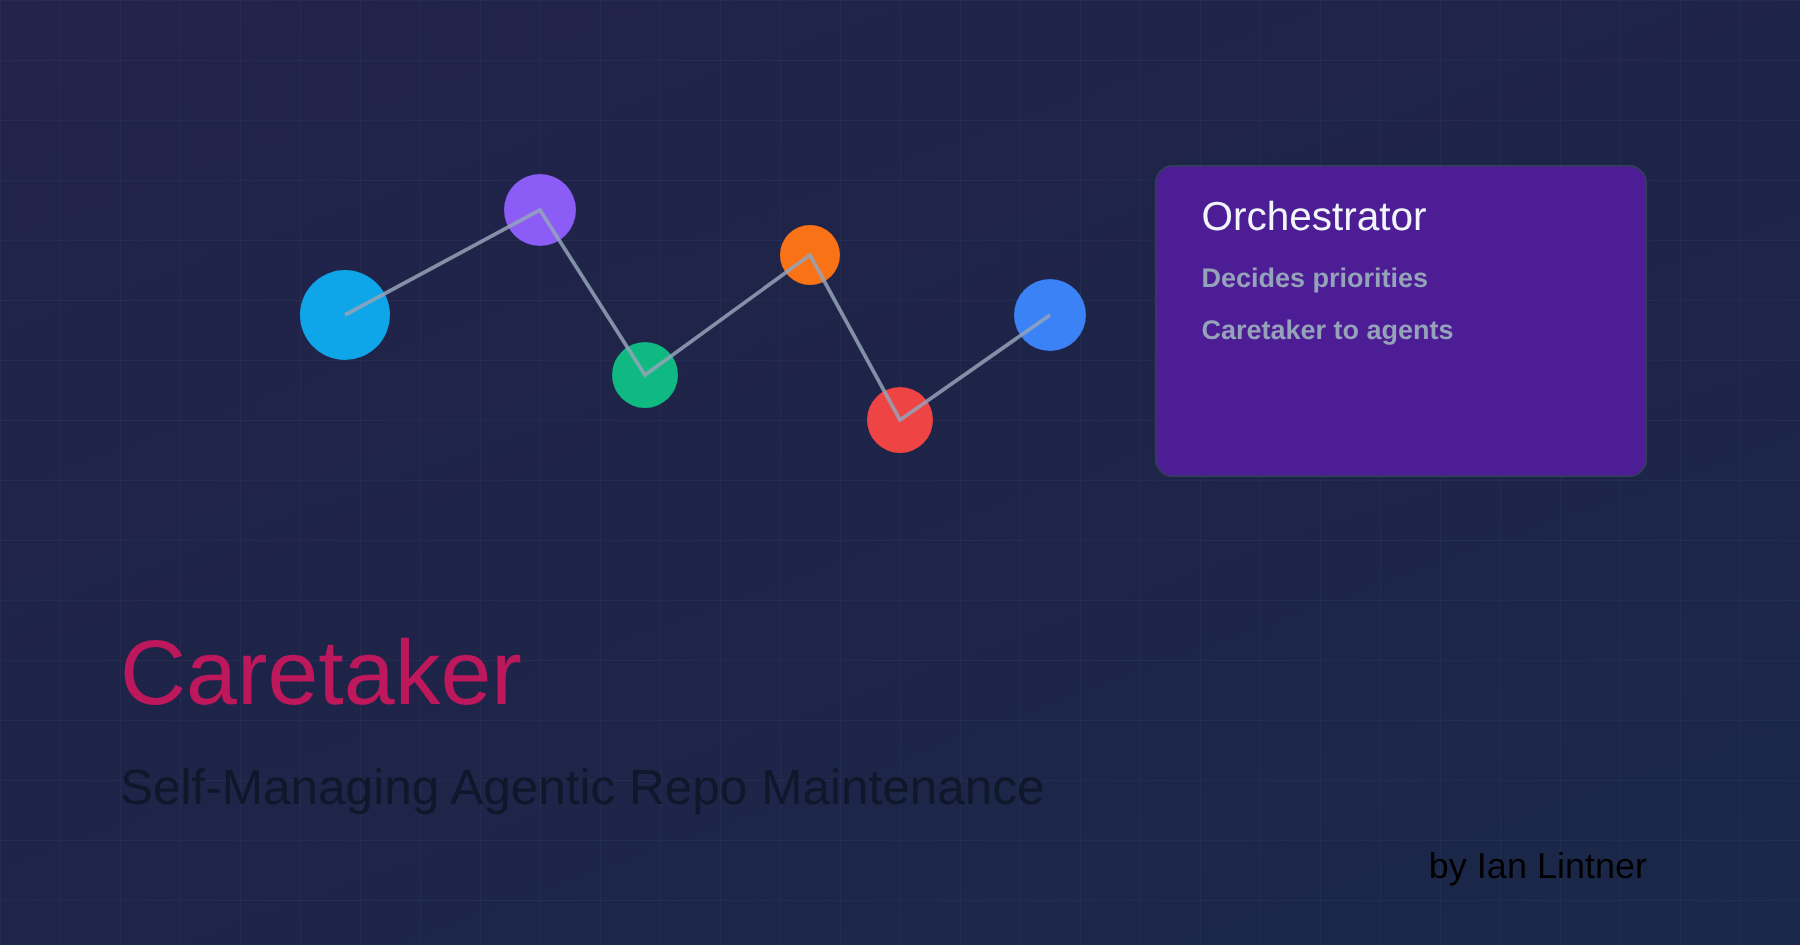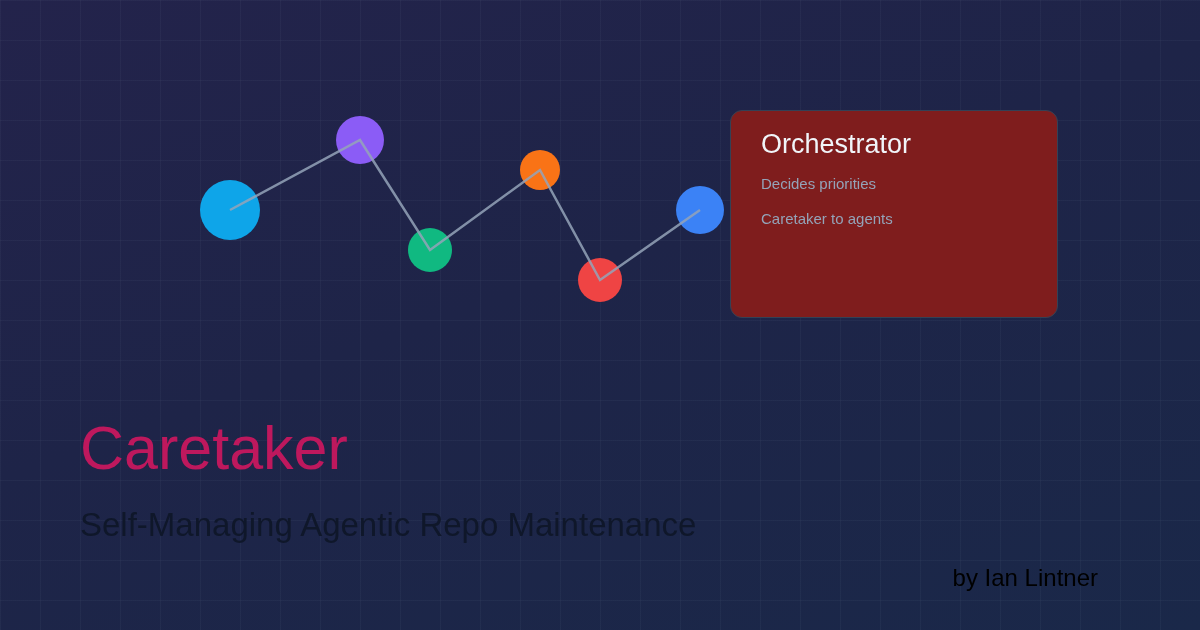--- a/index.html
+++ b/index.html
@@ -11,30 +11,30 @@
     .grid {
       position: absolute; inset: 0;
       background-image:
         linear-gradient(to right, rgba(148,163,184,0.06) 1px, transparent 1px),
         linear-gradient(to bottom, rgba(148,163,184,0.06) 1px, transparent 1px);
       background-size: 40px 40px;
       background-position: 0 0;
     }
     svg.graph { position: absolute; left: 0; top: 0; }
     .card {
-      position: absolute; left: 730px; top: 110px; width: 328px; height: 208px;
-      background: #7f1d1d; border: 1.5px solid #334155; border-radius: 12px;
+      position: absolute; left: 770px; top: 110px; width: 328px; height: 208px;
+      background: #4c1d95; border: 1.5px solid #334155; border-radius: 12px;
       box-sizing: border-box;
     }
     .card-title {
       position: absolute; left: 30px; top: 18px;
       font-size: 27px; color: #f1f5f9;
     }
     .card-line {
-      position: absolute; left: 30px; font-size: 15px; color: #94a3b8;
+      position: absolute; left: 30px; font-size: 18px; color: #94a3b8; font-weight: bold;
     }
     .title {
       position: absolute; left: 80px; top: 418px;
       font-size: 61px; color: #be185d; line-height: 1;
     }
     .subtitle {
       position: absolute; left: 80px; top: 508px;
       font-size: 33px; color: #0f172a; line-height: 1;
     }
     .author {

